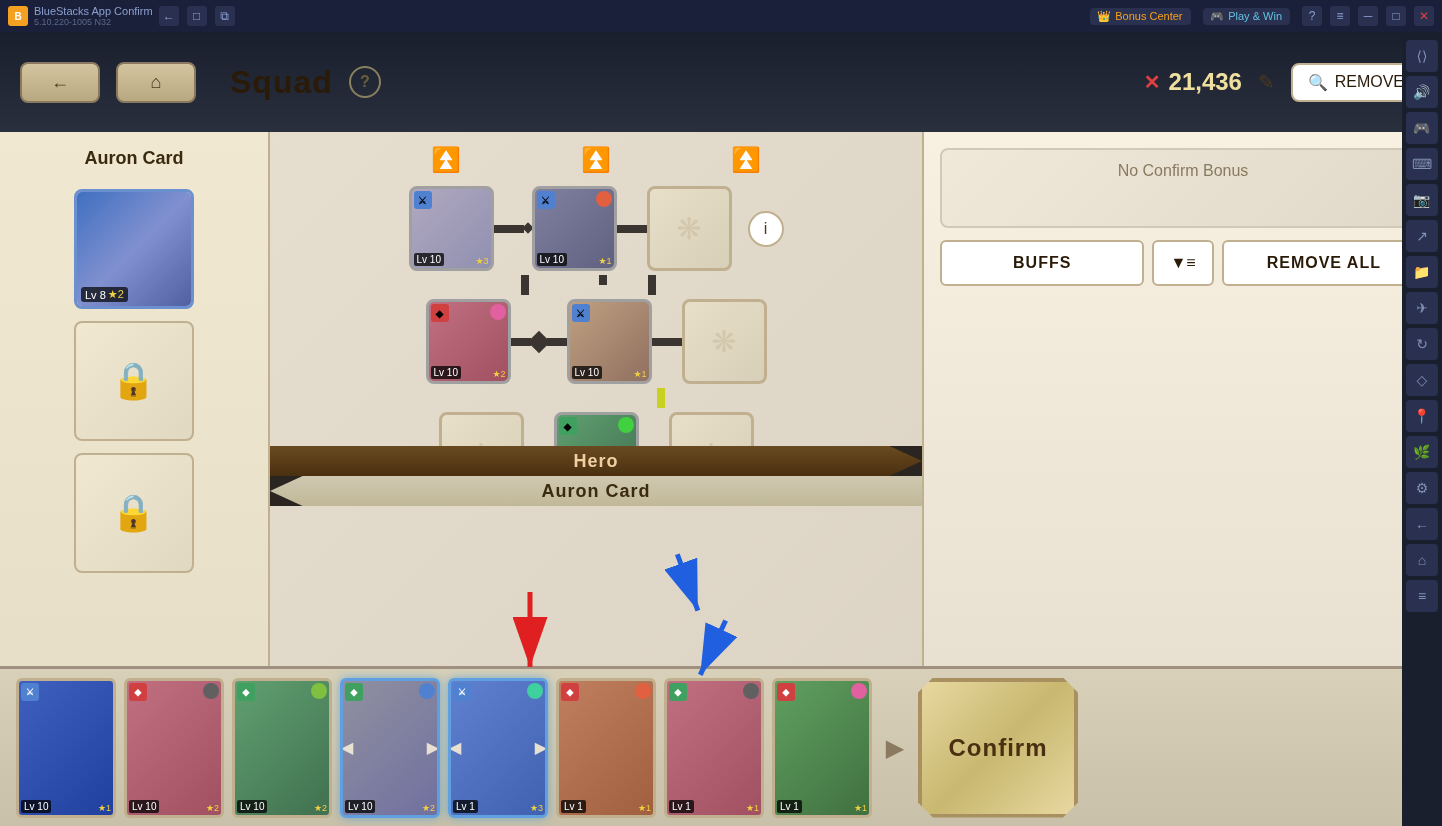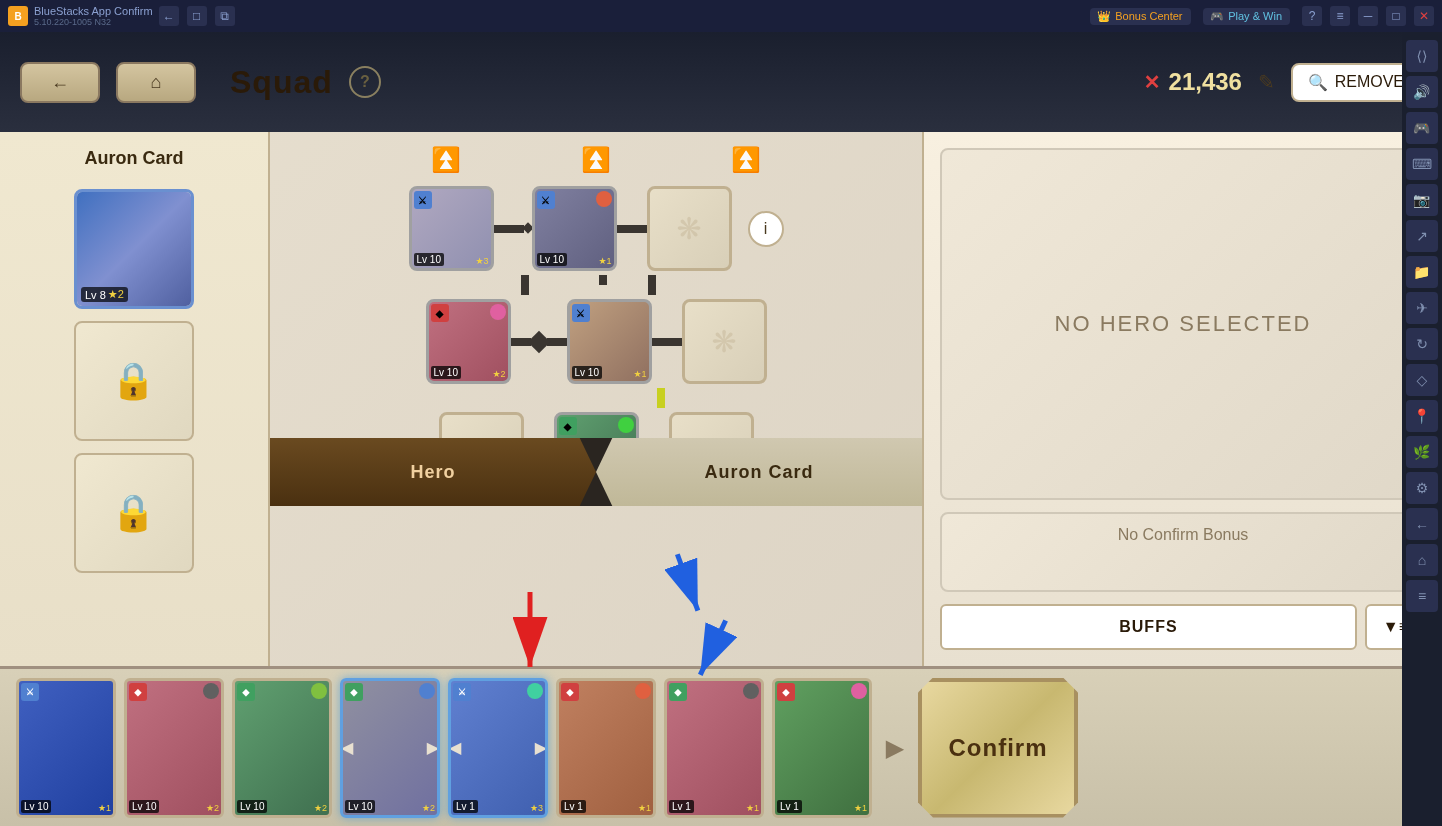--- a/index.html
+++ b/index.html
@@ -420,21 +420,22 @@
       font-weight: bold;
       color: #2a1a08;
       cursor: pointer;
       letter-spacing: 1px;
     }
 
     
     .bottom-tabs {
       display: flex;
       background: #2a2520;
-      height: 68px;
+      height: 60px;
+      flex-direction: column;
     }
     .tab-btn {
       flex: 1;
       display: flex;
       align-items: center;
       justify-content: center;
       font-size: 18px;
       font-weight: bold;
       cursor: pointer;
       letter-spacing: 1px;
@@ -794,31 +795,29 @@
           <div class="tab-btn active">
             <span>Hero</span>
           </div>
           <div class="tab-btn inactive">
             <span>Auron Card</span>
           </div>
         </div>
       </div>
 
       <div class="right-panel">
-        <div class="hero-display-area">
-          <span style="text-align:center;">NO HERO SELECTED</span>
-        </div>
         <div class="affinity-section">
           <div class="affinity-content">No Confirm Bonus</div>
         </div>
         <div class="action-buttons">
           <button class="order-btn">BUFFS</button>
           <button class="filter-btn">
             <span>▼≡</span>
           </button>
+          <button class="remove-all-btn">REMOVE ALL</button>
         </div>
       </div>
 
     </div>
 
     <div class="bottom-list">
 
       <div class="hero-card" style="background: linear-gradient(135deg, #4060c0, #2040a0);">
         <div class="card-class" style="background:#5080d0;">⚔</div>
         <div class="card-lv">Lv 10</div>

